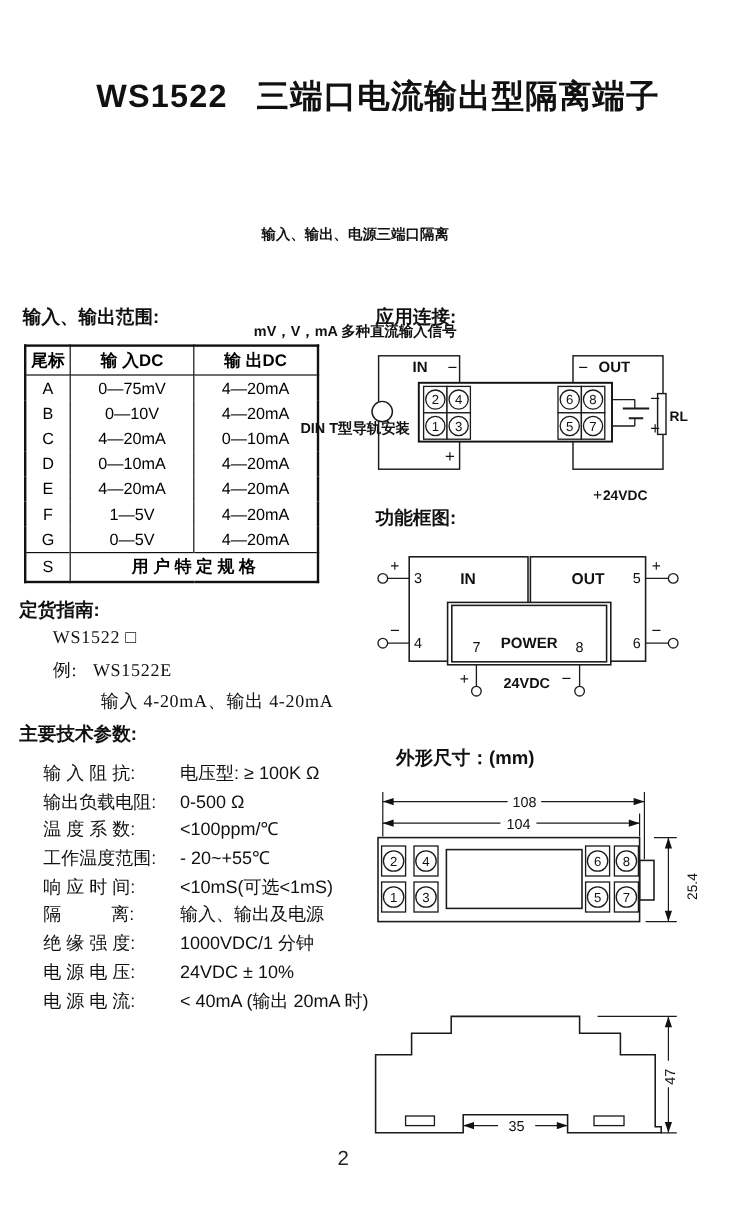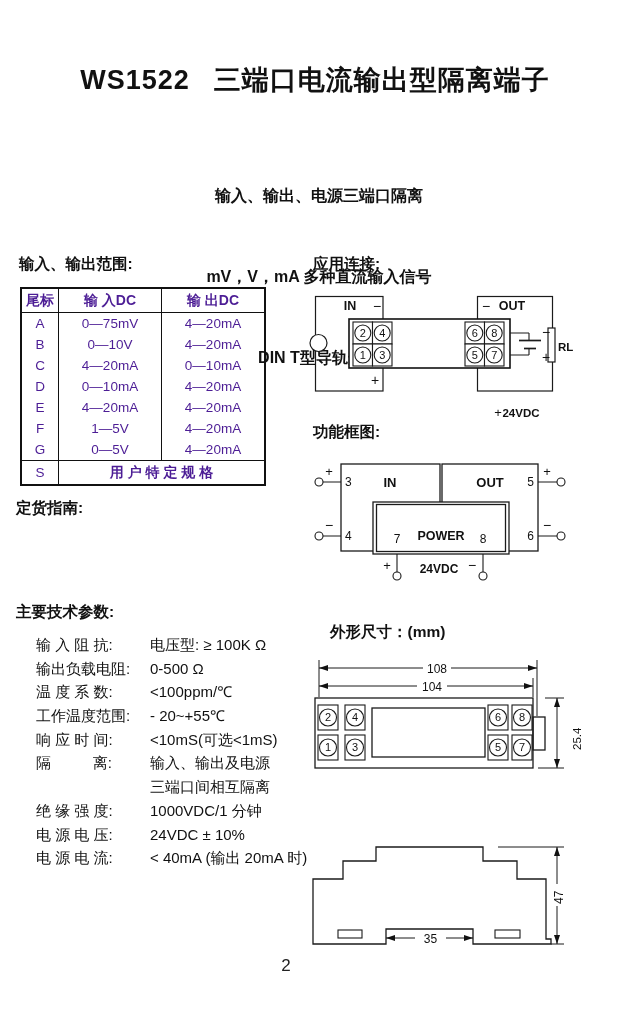--- a/index.html
+++ b/index.html
@@ -4,29 +4,29 @@
 <style>
   html,body{margin:0;padding:0;background:#fff;}
   .page{position:relative;width:618px;height:1012px;background:#fff;overflow:hidden;
         font-family:"Liberation Sans",sans-serif;color:#111;}
   .abs{position:absolute;}
   
   .title{left:0;top:62px;width:630px;text-align:center;font-weight:bold;font-size:27px;
          letter-spacing:1px;white-space:pre;}
   .title .model{margin-right:24px;}
   
-  .subtitle{left:0;top:128px;width:592px;text-align:center;font-weight:600;font-size:16px;
-            line-height:27px;white-space:pre;padding-left:23px;}
+  .subtitle{left:0;top:128px;width:592px;text-align:center;font-weight:600;font-size:12px;
+            line-height:27px;white-space:pre;}
   
   .h{font-weight:bold;font-size:15.5px;white-space:pre;}
   
   .range-table{position:absolute;left:20px;top:287px;border-collapse:collapse;table-layout:fixed;
                border:2px solid #111;}
   .range-table th,.range-table td{padding:0;margin:0;text-align:center;vertical-align:middle;
-               font-family:"Liberation Sans",sans-serif;color:#4c1d95;white-space:pre;}
+               font-family:"Liberation Sans",sans-serif;color:#000000;white-space:pre;}
   .range-table th{height:23px;font-size:14px;font-weight:bold;}
   .range-table td{height:21px;font-size:13.5px;font-weight:normal;}
   .range-table .c1{width:36px;border-right:1.5px solid #111;}
   .range-table .c2{width:102px;}
   .range-table .c3{width:102px;}
   .range-table thead th{border-bottom:1.5px solid #111;}
   .range-table thead .c2,.range-table tbody .c2{border-right:1.5px solid #111;}
   .range-table .srow td{border-top:1.5px solid #111;height:23px;}
   .range-table .srow .spec{border-right:none;font-weight:bold;font-size:14px;}
   
@@ -272,29 +272,33 @@
     <g fill="#111" stroke="none">
       <path d="M86,98 l9,-3 v6 z"></path>
         <path d="M173,98 l-9,-3 v6 z"></path>
       <path d="M257,7 l-3,9 h6 z"></path>
         <path d="M257,104 l-3,-9 h6 z"></path>
     </g>
     <text class="t12 mid" x="130.5" y="102.5">35</text>
     <text class="t12" transform="translate(262.5,64) rotate(-90)">47</text>
   </svg>
 
+  <div class="abs ordering">
+    <div class="order-line">WS1522 □</div>
+    <div class="order-line">例:   WS1522E</div>
+    <div class="order-line indent">输入 4-20mA、输出 4-20mA</div>
+  </div>
 
   <div class="abs specs">
     <div class="spec-line"><span class="spec-label">输 入 阻 抗:</span><span>电压型: ≥ 100K Ω</span></div>
     <div class="spec-line"><span class="spec-label">输出负载电阻:</span><span>0-500 Ω</span></div>
     <div class="spec-line"><span class="spec-label">温 度 系 数:</span><span>&lt;100ppm/℃</span></div>
     <div class="spec-line"><span class="spec-label">工作温度范围:</span><span>- 20~+55℃</span></div>
     <div class="spec-line"><span class="spec-label">响 应 时 间:</span><span>&lt;10mS(可选&lt;1mS)</span></div>
     <div class="spec-line"><span class="spec-label">隔          离:</span><span>输入、输出及电源</span></div>
-    <div class="spec-line"><span class="spec-label"></span><span>三端口间相互隔离</span></div>
     <div class="spec-line"><span class="spec-label">绝 缘 强 度:</span><span>1000VDC/1 分钟</span></div>
     <div class="spec-line"><span class="spec-label">电 源 电 压:</span><span>24VDC ± 10%</span></div>
     <div class="spec-line"><span class="spec-label">电 源 电 流:</span><span>&lt; 40mA (输出 20mA 时)</span></div>
   </div>
 
   <div class="abs pageno">2</div>
 
 </div>
 
 </body></html>

